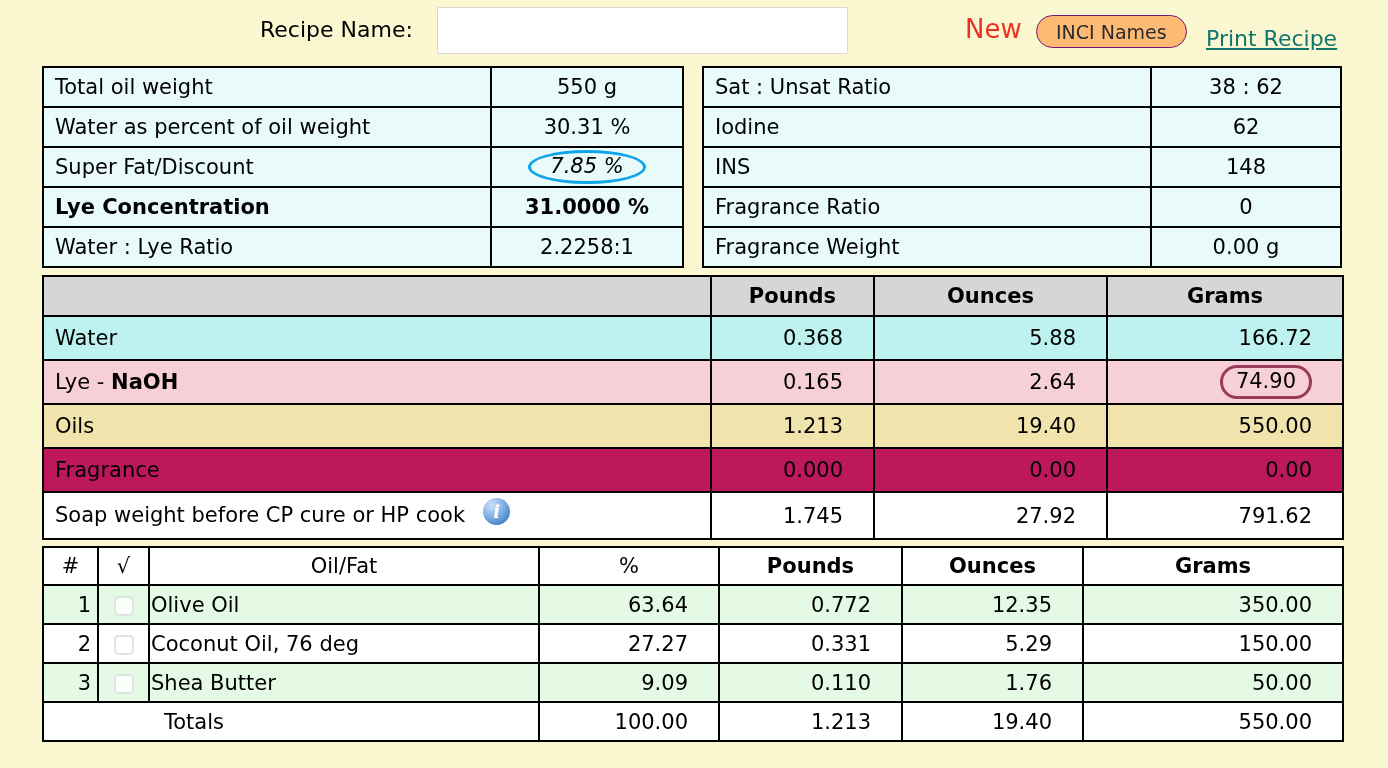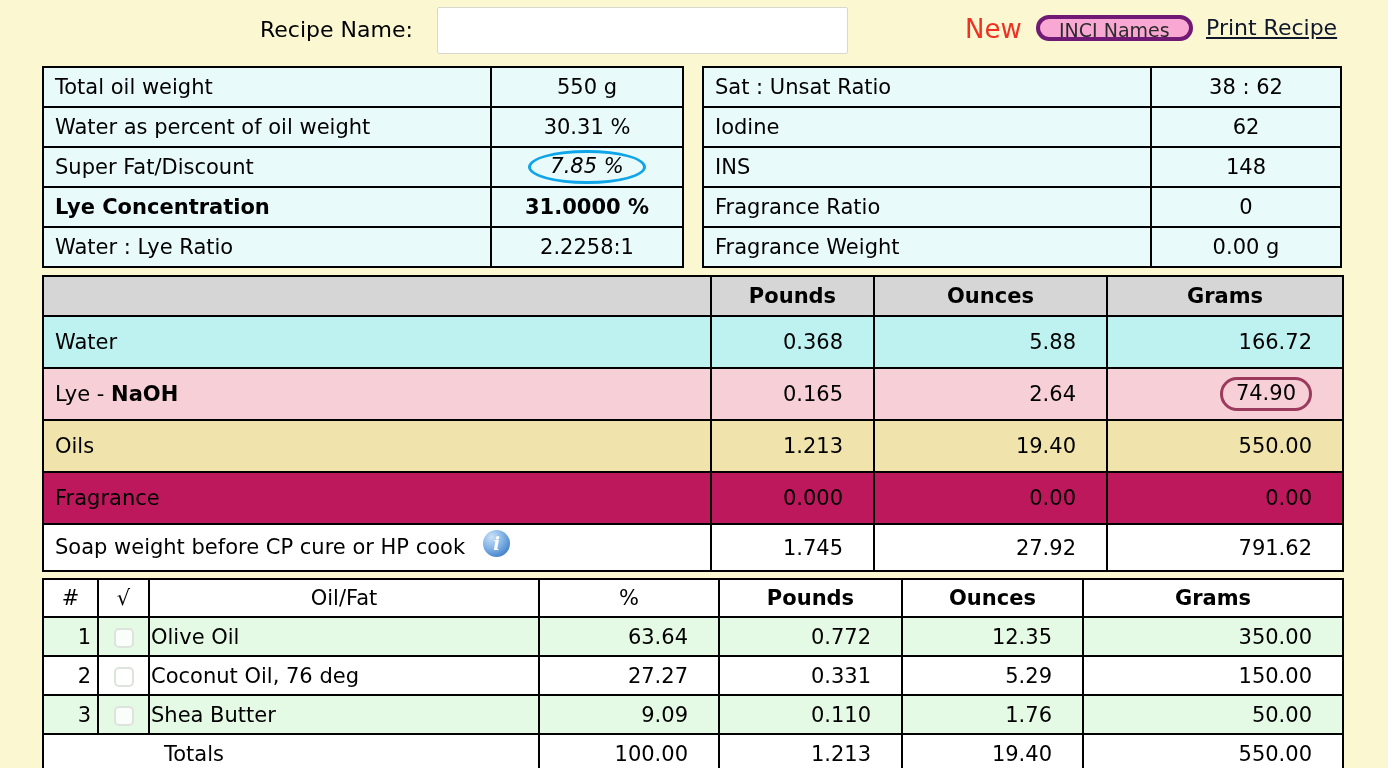--- a/index.html
+++ b/index.html
@@ -20,26 +20,26 @@
   }
   .recipe-label { position:absolute; left:260px; top:17px; font-size:22px; }
   .recipe-input {
     position:absolute; left:437px; top:7px; width:411px; height:47px;
     background:#FFFFFF; border:1px solid #D8D8D0; border-radius:2px;
     font-size:20px; padding:0 8px; outline:none;
     font-family:"DejaVu Sans","Liberation Sans",sans-serif;
   }
   .new-label { position:absolute; left:965px; top:14px; font-size:26px; color:#EE3123; cursor:pointer; }
   .inci-btn {
-    position:absolute; left:1036px; top:15px; height:26px; padding:0 19px;
-    background:#f9a8d4; border:4px solid #701a75; border-radius:17px;
+    position:absolute; left:1036px; top:15px; height:33px; padding:0 19px;
+    background:#fdba74; border:1px solid #701a75; border-radius:17px;
     font-size:19px; color:#2B2B2B; cursor:pointer;
     font-family:"DejaVu Sans","Liberation Sans",sans-serif;
   }
-  .print-link { position:absolute; left:1206px; top:15px; font-size:22px; color:#0f172a; text-decoration:underline; cursor:pointer; }
+  .print-link { position:absolute; left:1206px; top:26px; font-size:22px; color:#0f766e; text-decoration:underline; cursor:pointer; }
 
   
   table { border-collapse:collapse; table-layout:fixed; }
   td, th { border:2px solid #000; font-size:21px; overflow:hidden; white-space:nowrap; }
 
   
   .summary-row { display:flex; width:1300px; margin:4px 0 0 42px; justify-content:space-between; }
   .summary td { background:#E9FAFB; height:40px; }
   .summary .lbl { padding-left:11px; text-align:left; }
   .summary .val { text-align:center; }
@@ -48,21 +48,21 @@
   .t-right { width:638px; }
 
   .circle-super {
     display:inline-block; border:3px solid #0ea5e9; border-radius:50%;
     padding:2px 19px 3px 19px; line-height:1.1;font-style:italic;
   }
 
   
   .weights { width:1300px; margin:7px 0 0 42px; }
   .weights th { background:#D6D6D6; height:40px; font-weight:bold; text-align:center; }
-  .weights td { height:52px; }
+  .weights td { height:44px; }
   .weights .lbl { padding-left:11px; text-align:left; }
   .weights .num { text-align:right; padding-right:30px; }
   .row-water td    { background:#BDF2F1; }
   .row-lye td      { background:#F7CFD7; }
   .row-oils td     { background:#F0E3AB; }
   .row-fragrance td{ background:#be185d; }
   .row-soap td     { background:#FFFFFF; height:47px; }
   .circle-lye {
     display:inline-block; border:3px solid #9B3A5D; border-radius:21px;
     padding:2px 13px 3px 13px; line-height:1.1;

